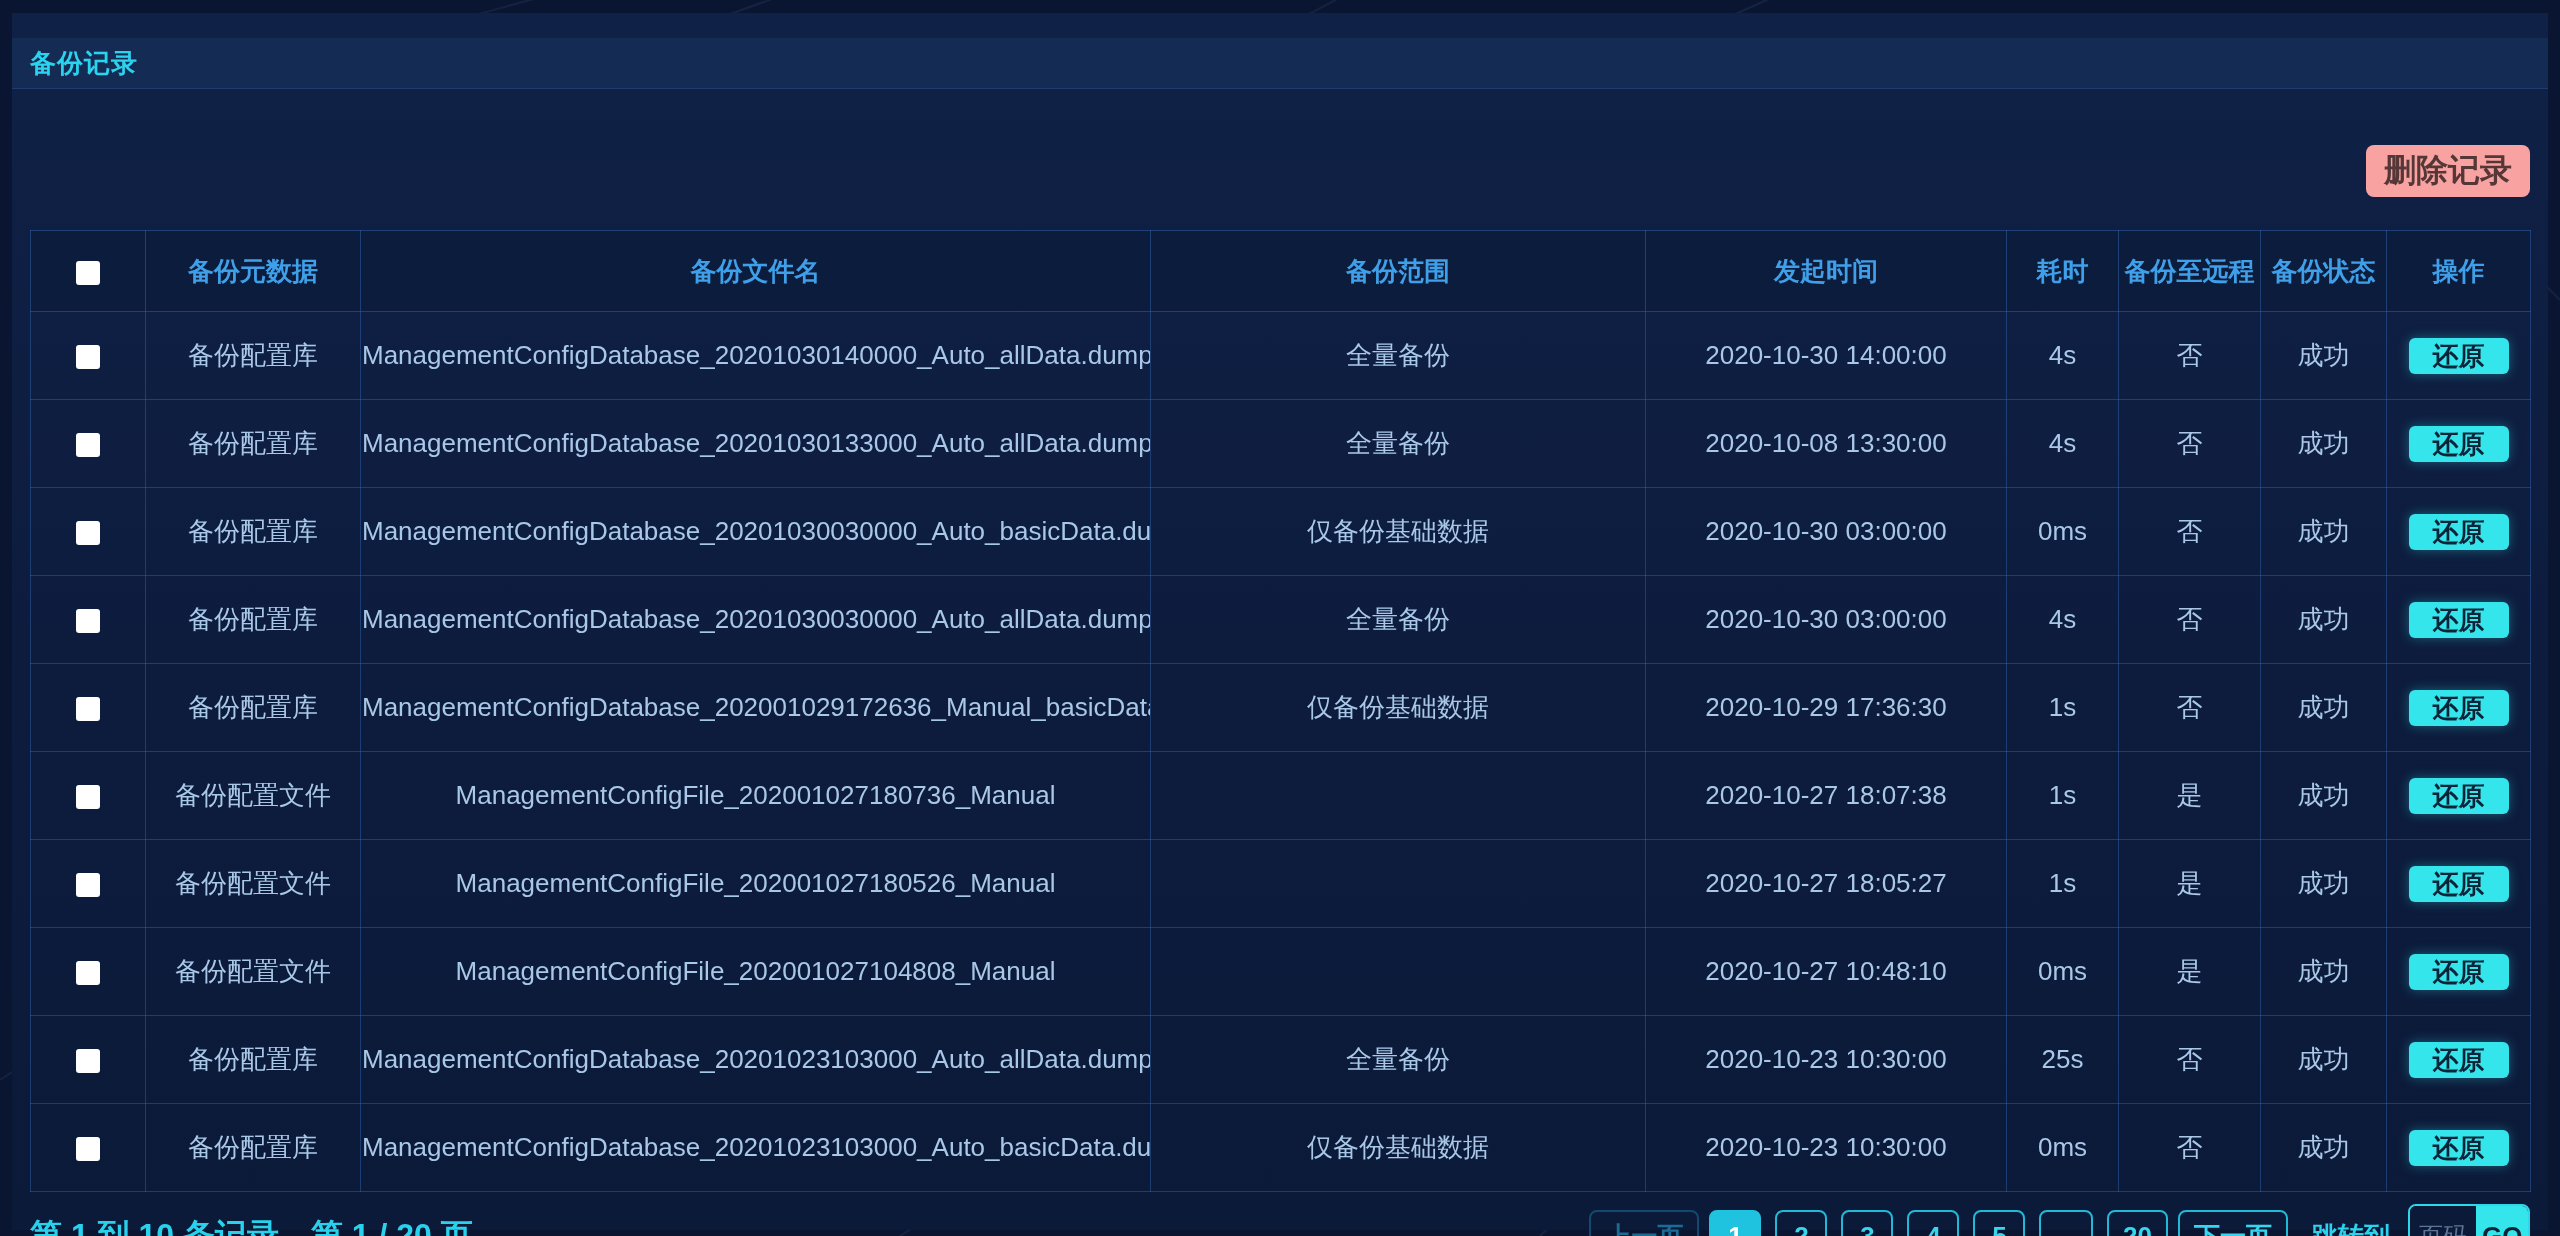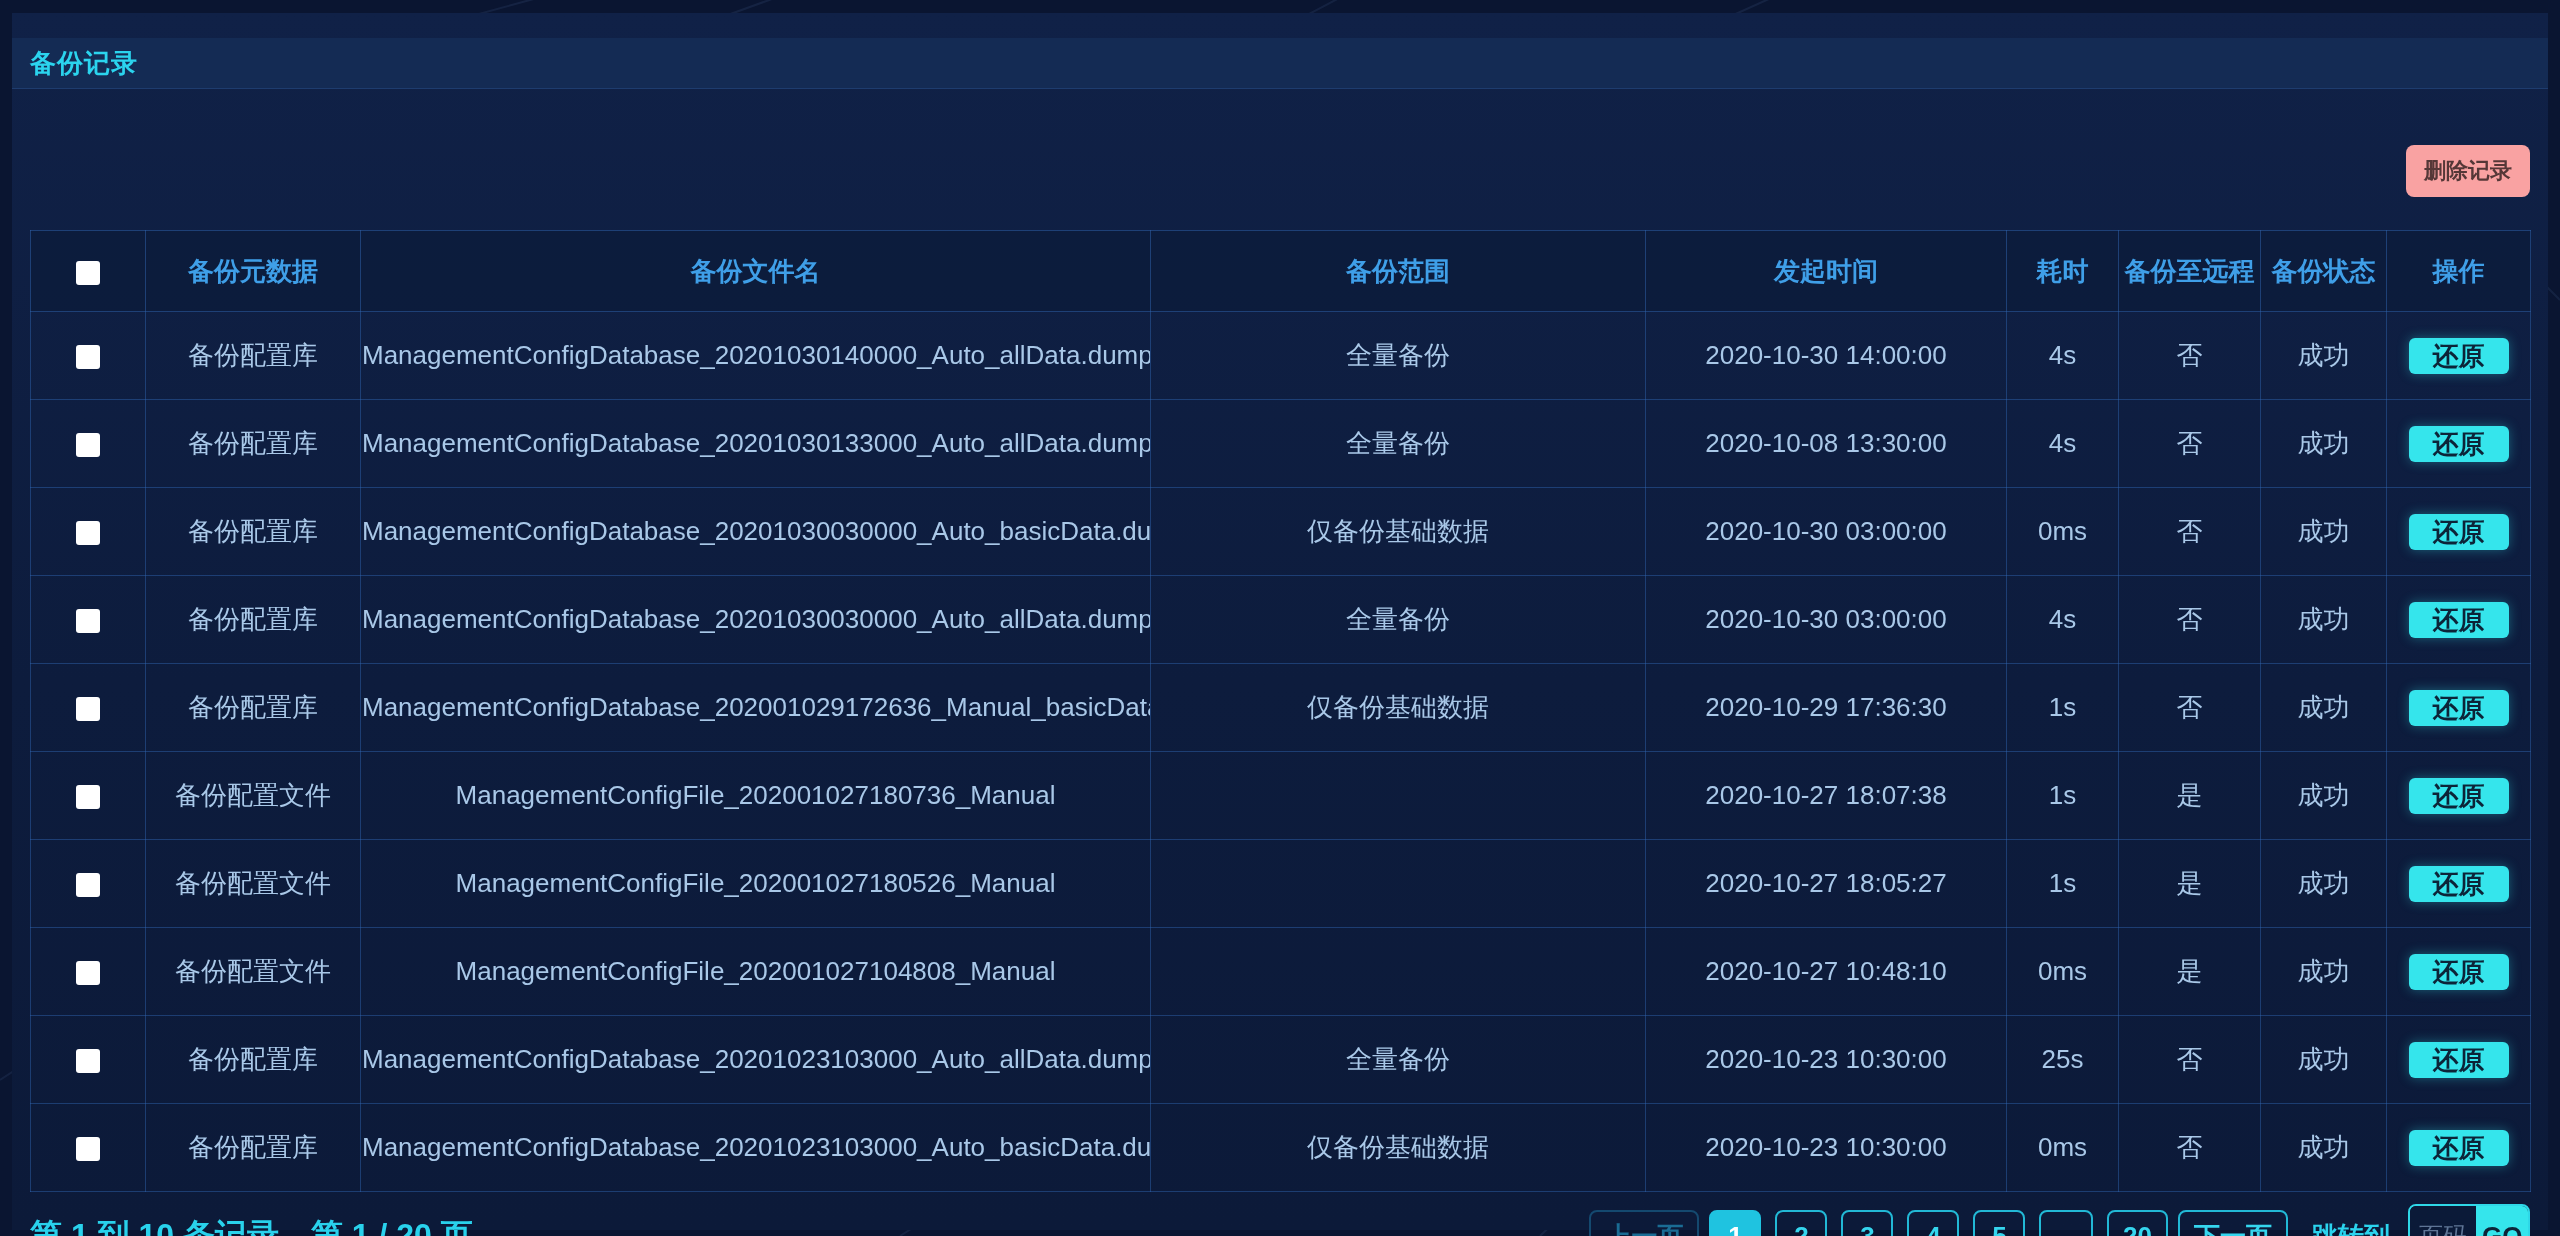--- a/index.html
+++ b/index.html
@@ -20,21 +20,21 @@
     height:50px;background:#142b54;
     border-bottom:1px solid #1e3c6e;
     display:flex;align-items:center;padding-left:18px;margin-top:25px;
   }
   .panel-title{color:#2bd4ee;font-size:26px;font-weight:bold;letter-spacing:1px;}
   .panel-body{padding:0 18px;}
   .toolbar{display:flex;justify-content:flex-end;margin-top:56px;height:52px;}
   .btn-delete{
     min-width:114px;height:52px;padding:0 18px;
     background:#f9a2a2;border:none;border-radius:8px;
-    color:#553737;font-size:22px;font-weight:bold;cursor:pointer;
+    color:#553737;font-size:32px;font-weight:bold;cursor:pointer;
   }
   table.records{
     width:2500px;margin-top:33px;border-collapse:collapse;table-layout:fixed;
     border:1px solid #1d3e72;
   }
   table.records th,table.records td{
     border:1px solid rgba(48,104,182,0.45);
     text-align:center;vertical-align:middle;
     overflow:hidden;white-space:nowrap;
   }

